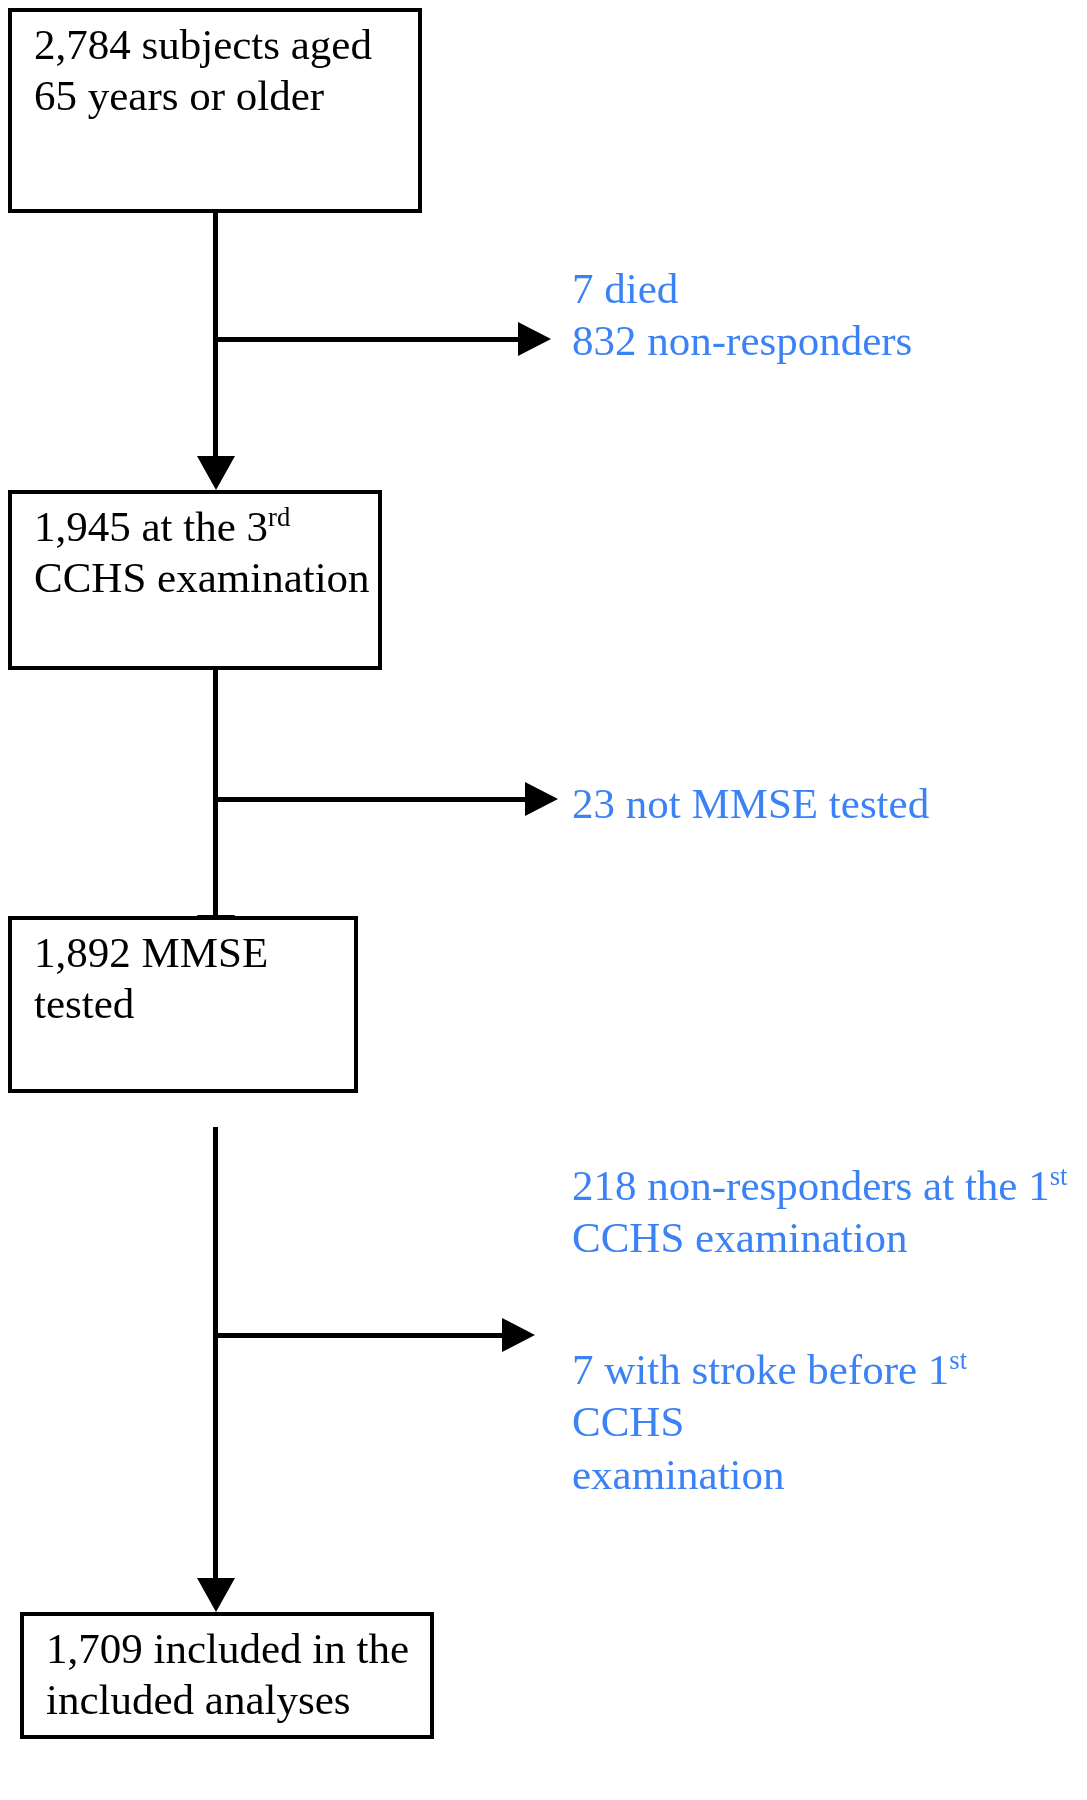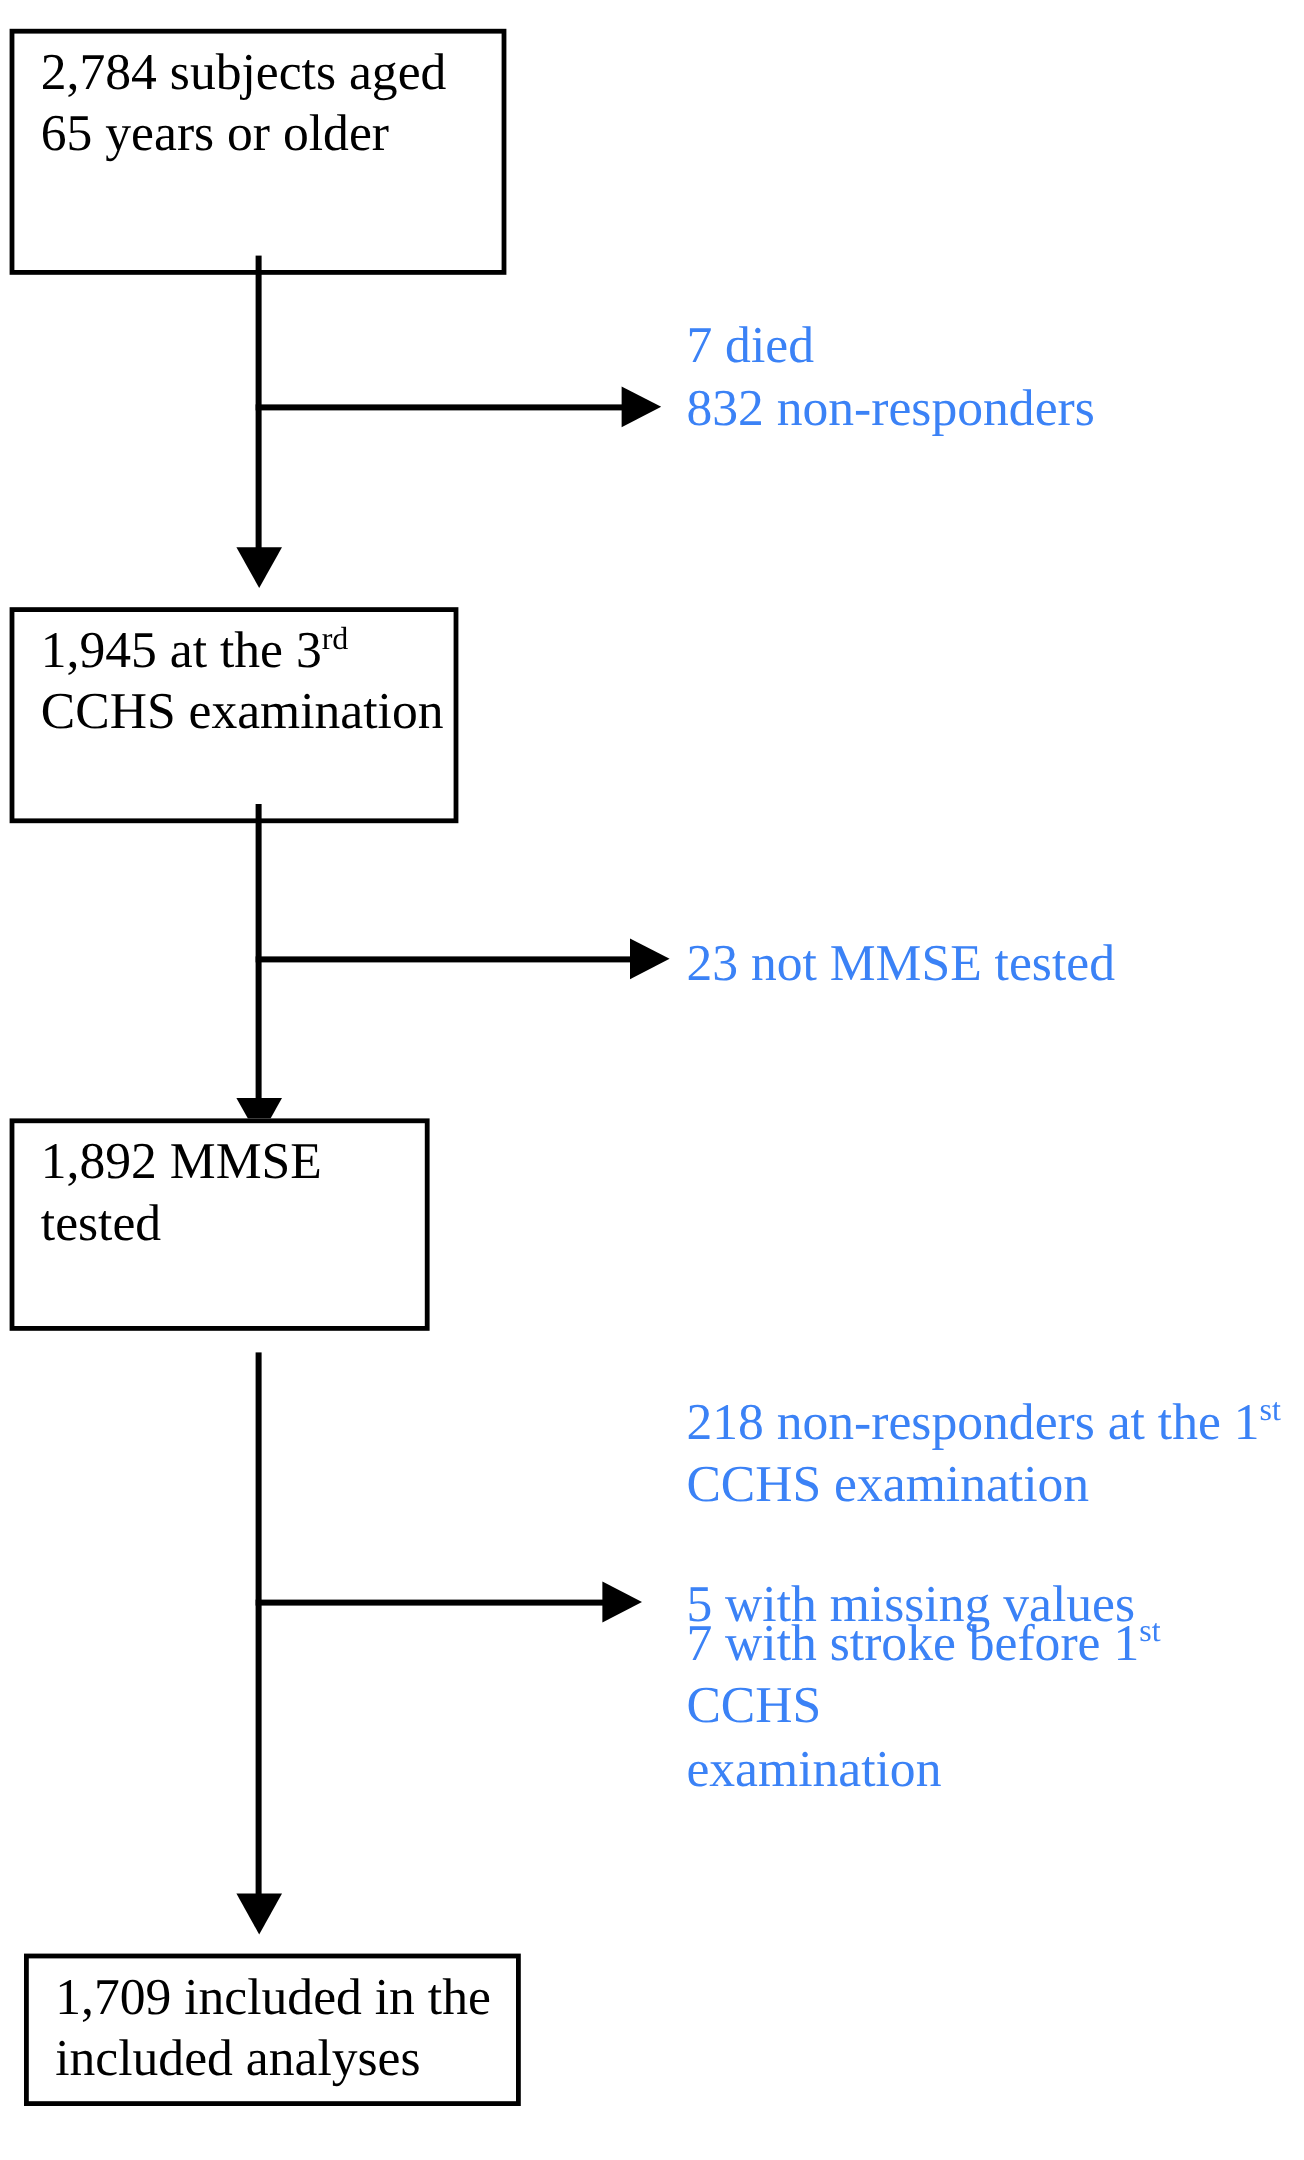--- a/index.html
+++ b/index.html
@@ -14,21 +14,20 @@
     background: #ffffff;
     font-family: "Liberation Serif", "DejaVu Serif", serif;
     color: #000000;
     overflow: hidden;
   }
   .node-box {
     position: absolute;
     border: 4px solid #000000;
     background: #ffffff;
     box-sizing: border-box;
-    margin-top: 16px;
   }
   .node-text {
     position: absolute;
     left: 22px;
     top: 8px;
     right: 6px;
     font-size: 43px;
     line-height: 1.18;
     white-space: pre-line;
   }
@@ -102,21 +101,20 @@
     <div class="node-text"><span>1,892 MMSE tested</span></div>
   </div>
 
   <div class="v-line" style="left:213px; top:1127px; height:456px;"></div>
   <div class="arrow-down" style="left:197px; top:1578px;"></div>
 
   <div class="side-label" style="left:572px; top:1160px; width:515px;"><span>218 non-responders at the 1</span><span class="sup">st</span><br><span>CCHS examination</span></div>
 
   <div class="h-line" style="left:213px; top:1333px; width:300px;"></div>
   <div class="arrow-right" style="left:502px; top:1318px;"></div>
-  <div class="side-label" style="left:572px; top:1312px; width:500px;"><span>5 with missing values</span></div>
 
   <div class="side-label" style="left:572px; top:1344px; width:515px;"><span>7 with stroke before 1</span><span class="sup">st</span><span> CCHS</span><br><span>examination</span></div>
 
   <div class="node-box" style="left:20px; top:1612px; width:414px; height:127px;">
     <div class="node-text"><span>1,709 included in the</span><br><span>included analyses</span></div>
   </div>
 
 </div>
 
 </body></html>

